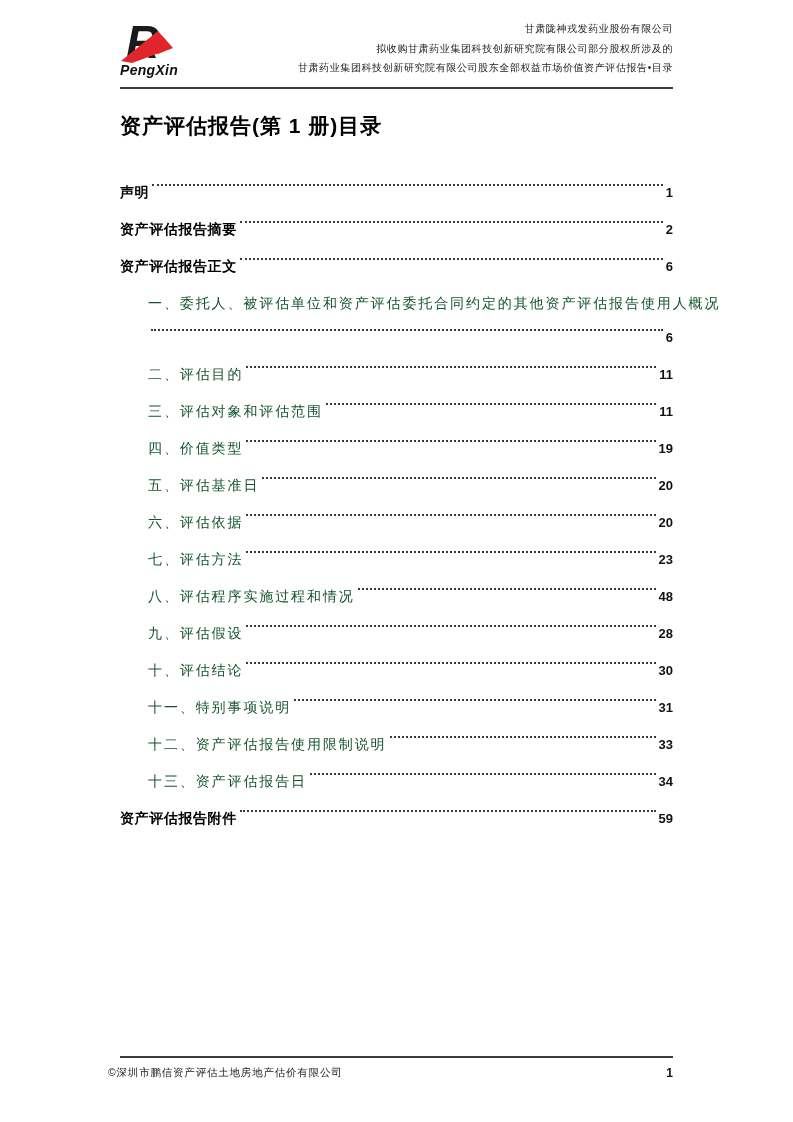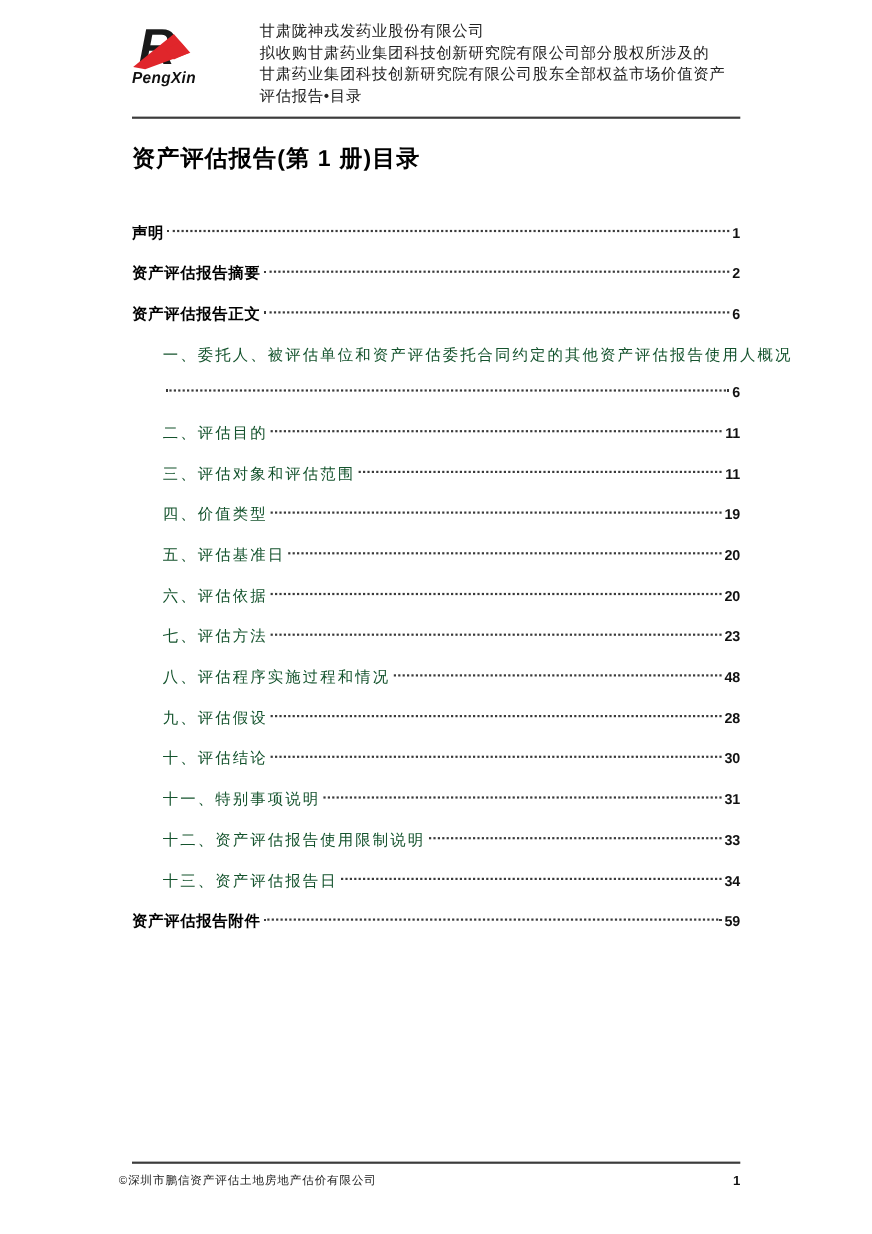--- a/index.html
+++ b/index.html
@@ -26,21 +26,22 @@
   .logo-text{
     font-style:italic;
     font-weight:bold;
     font-size:14px;
     letter-spacing:0.3px;
     color:#111;
     margin-top:-2px;
     transform:scaleY(1.05);
   }
   .header-lines{
-    font-size:14px;
+    text-align:right;
+    font-size:10px;
     line-height:19.5px;
     letter-spacing:0.6px;
     color:#222;
     padding-top:1px;
     margin-left:46px;
   }
   .header-rule{
     border-top:2px solid #3c3c3c;
     margin-top:9px;
   }
@@ -51,21 +52,21 @@
     line-height:24px;
     font-weight:bold;
     letter-spacing:1px;
     color:#000;
   }
   
   .toc{margin-top:46px;}
   .toc-entry{margin-bottom:20px;}
   .toc-line{
     display:flex;
-    align-items:center;
+    align-items:flex-start;
     line-height:17px;
   }
   .lbl{white-space:nowrap;}
   .lvl1 .lbl{
     font-weight:bold;
     font-size:14px;
     letter-spacing:0.6px;
     color:#000;
   }
   .lvl2 .lbl{

